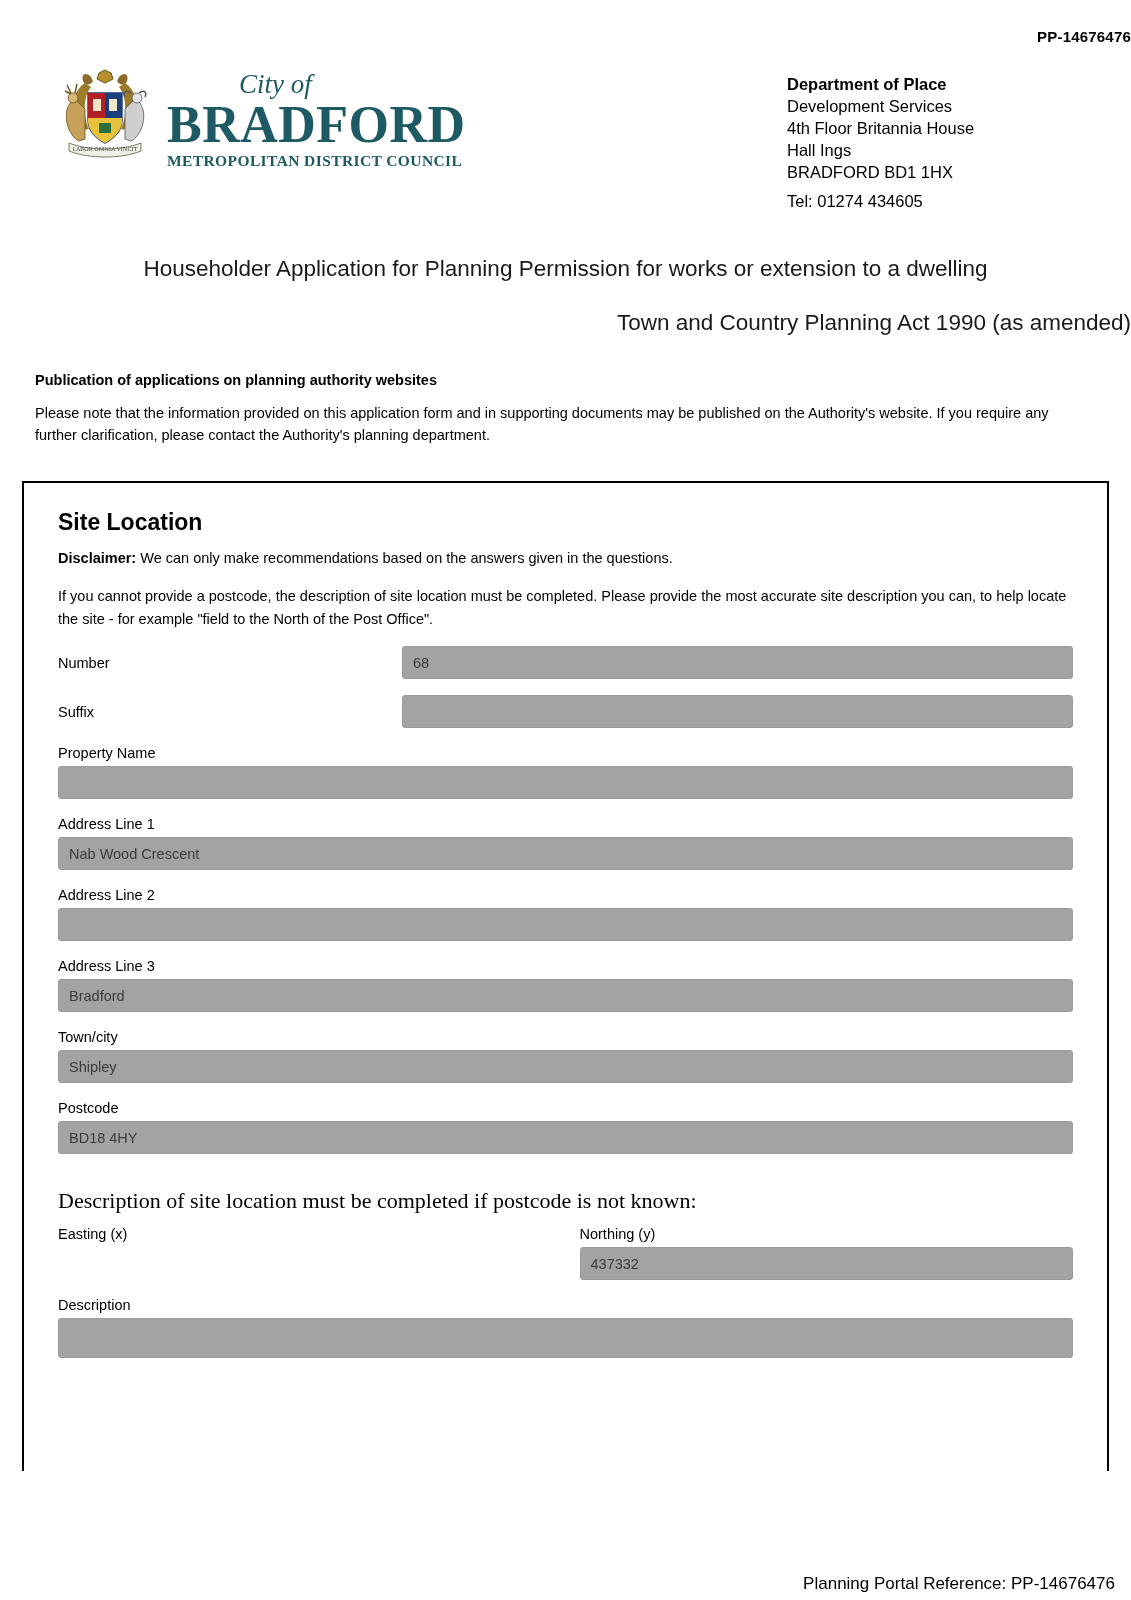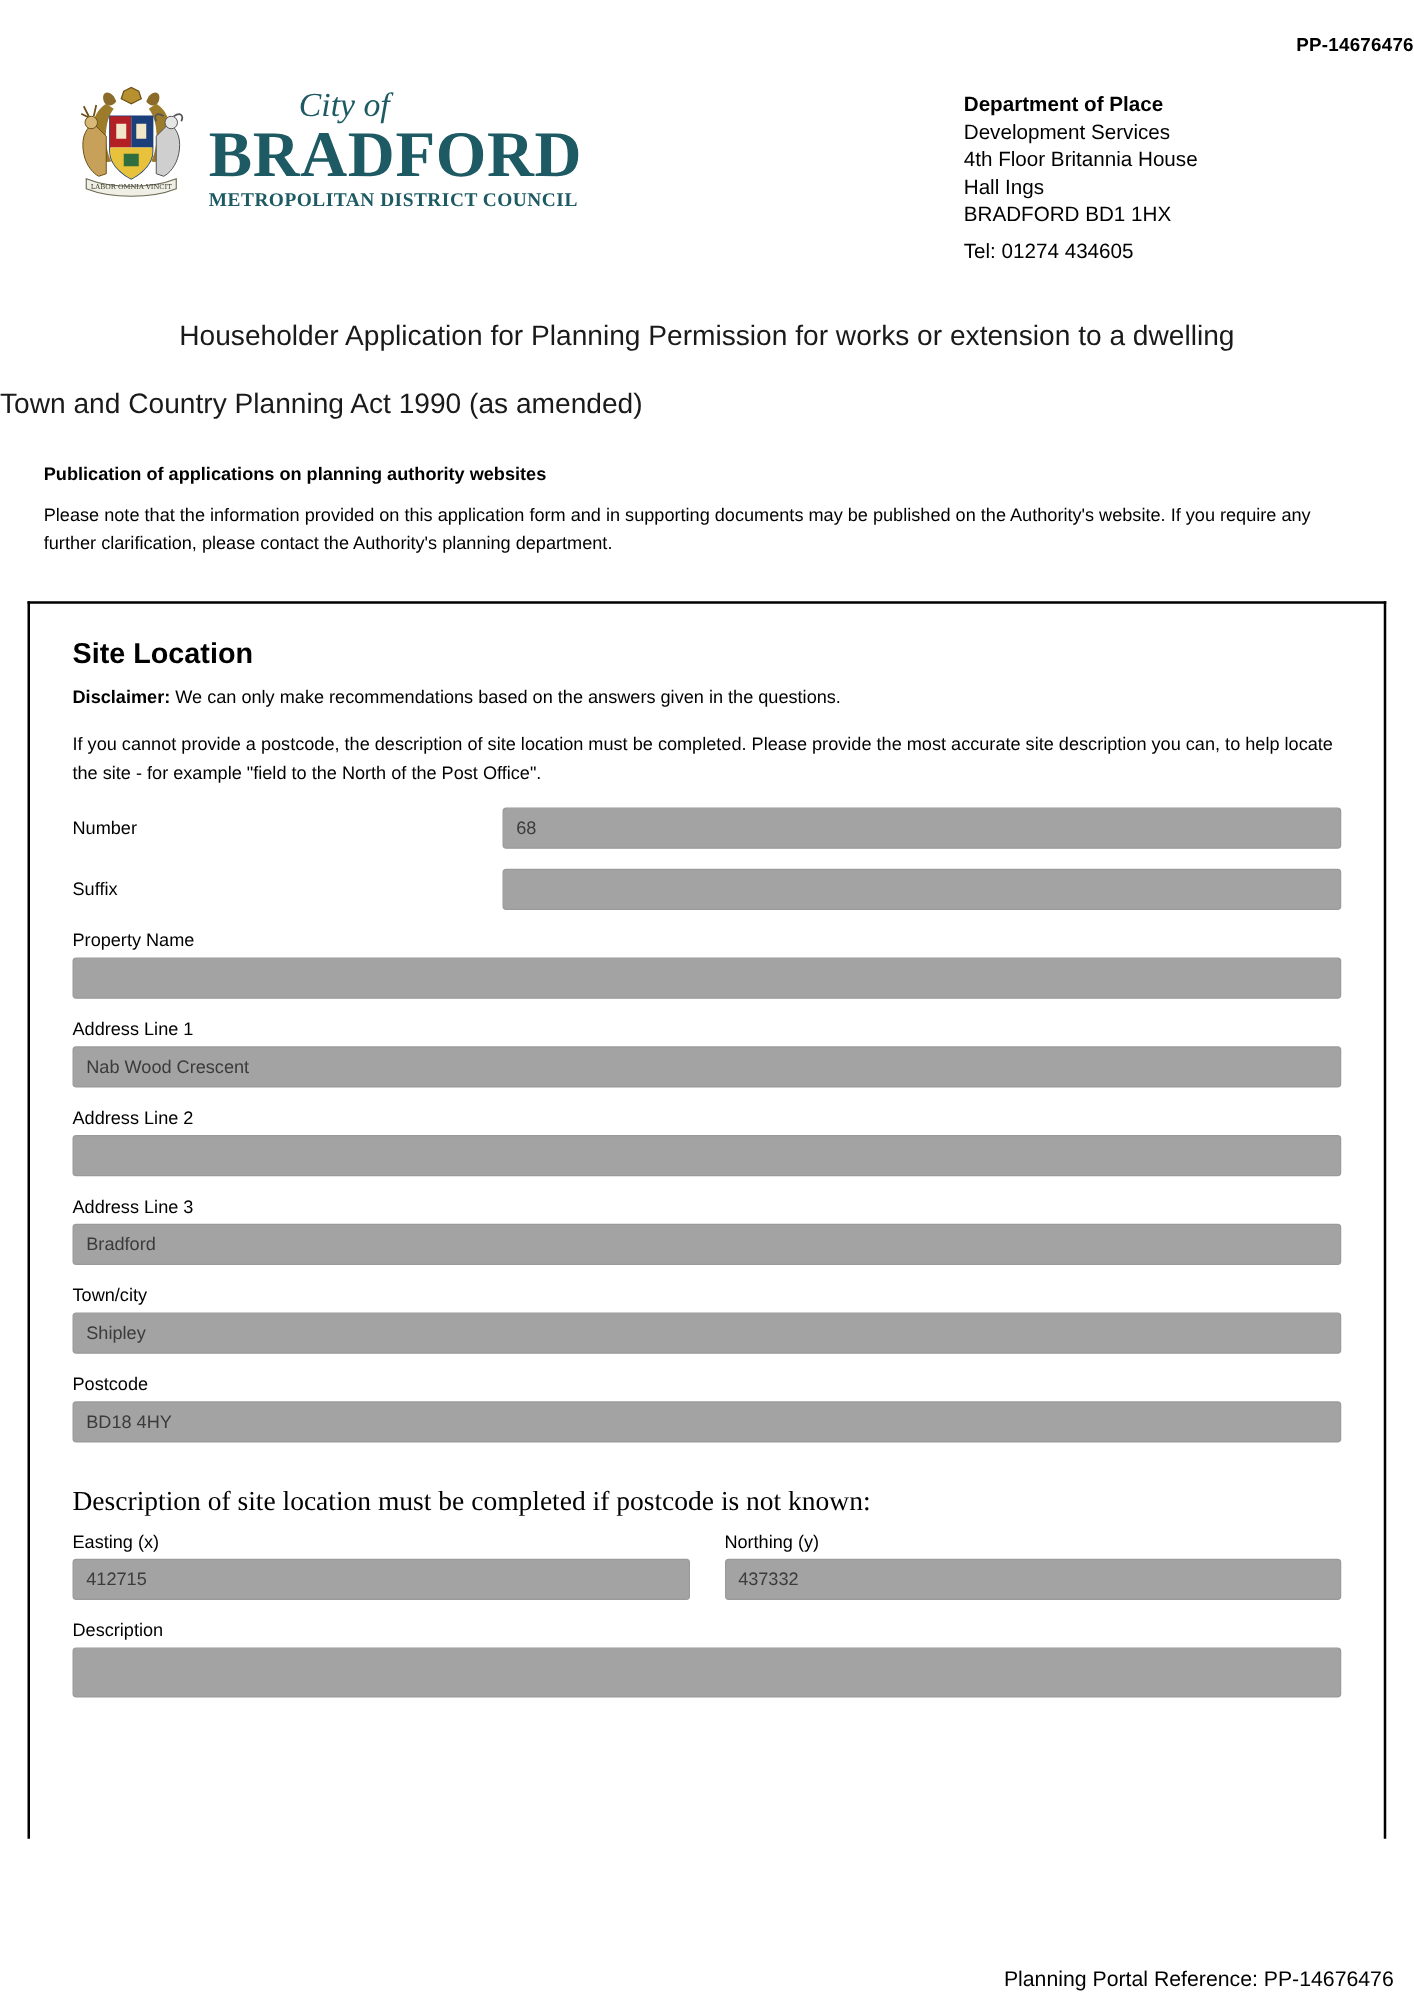--- a/index.html
+++ b/index.html
@@ -28,21 +28,21 @@
     font-weight: bold;
     letter-spacing: 0.2px;
     margin-top: 28px;
   }
 
   
   .header {
     display: flex;
     justify-content: space-between;
     align-items: flex-start;
-    padding: 22px 60px 0 55px;
+    padding: 22px 44px 0 55px;
   }
   .logo-block {
     display: flex;
     align-items: flex-start;
   }
   .crest {
     width: 100px;
     height: 92px;
     position: relative;
     flex: none;
@@ -88,21 +88,21 @@
   .dept .dept-tel { margin-top: 6px; }
 
   
   .main-title {
     text-align: center;
     font-size: 22.5px;
     margin-top: 44px;
     color: #1a1a1a;
   }
   .sub-title {
-    text-align: left;
+    text-align: right;
     font-size: 22.5px;
     margin-top: 28px;
     color: #1a1a1a;
   }
 
   .pub-head {
     font-size: 14.5px;
     font-weight: bold;
     margin: 36px 0 0 35px;
   }
@@ -297,21 +297,20 @@
     <div class="inp wide">Shipley</div>
 
     <div class="field-label">Postcode</div>
     <div class="inp wide">BD18 4HY</div>
 
     <div class="desc-heading">Description of site location must be completed if postcode is not known:</div>
 
     <div class="two-col">
       <div>
         <div class="field-label" style="margin-top:6px">Easting (x)</div>
-        <div class="inp wide">412715</div>
       </div>
       <div>
         <div class="field-label" style="margin-top:6px">Northing (y)</div>
         <div class="inp wide">437332</div>
       </div>
     </div>
 
     <div class="field-label">Description</div>
     <div class="inp wide" style="height:40px"></div>
   </div>

